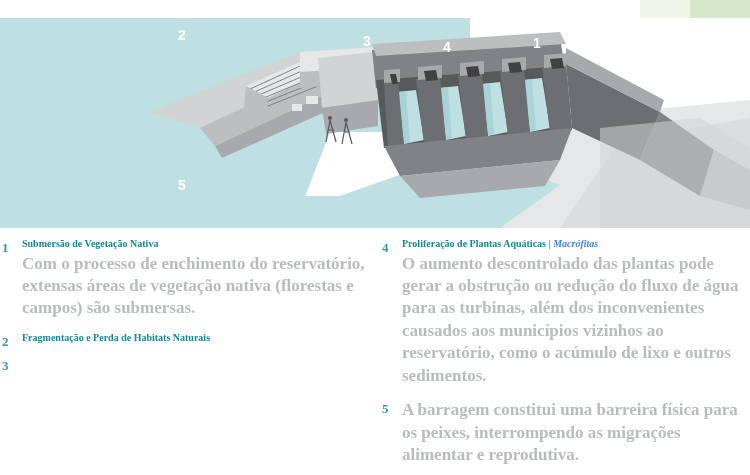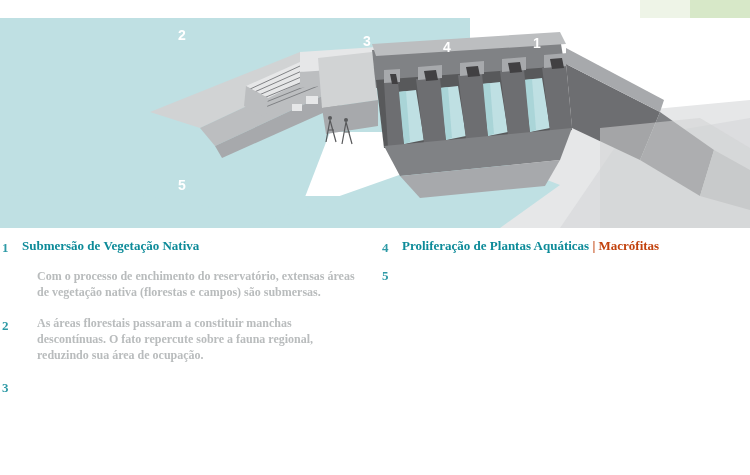--- a/index.html
+++ b/index.html
@@ -64,37 +64,38 @@
     position: absolute;
     left: 2px;
     top: 2px;
     font-family: "Liberation Serif", serif;
     font-size: 13px;
     font-weight: bold;
     color: #2e9aa6;
   }
   .entry .title {
     font-family: "Liberation Serif", serif;
-    font-size: 13px;
+    font-size: 10px;
     font-weight: bold;
     color: #0d8b99;
     line-height: 1.25;
     margin: 0 0 2px 0;
   }
   .entry .title .sub {
     font-weight: bold;
-    color: #c2410c;
+    color: #3b82f6;
+    font-style: italic;
   }
   .entry .desc {
     font-family: "Liberation Serif", serif;
-    font-size: 12px;
+    font-size: 17px;
     font-weight: bold;
     color: #b9bcbd;
     line-height: 1.32;
-    margin: 15px;
+    margin: 0;
   }
 </style>
 </head>
 <body>
 
 <div id="page">
 
   <div id="illustration">
     <svg width="750" height="228" viewBox="0 0 750 228" xmlns="http://www.w3.org/2000/svg">
 
@@ -218,36 +219,38 @@
     <div class="col col-left">
 
       <div class="entry">
         <span class="num">1</span>
         <p class="title"><span>Submersão de Vegetação Nativa</span></p>
         <p class="desc">Com o processo de enchimento do reservatório, extensas áreas de vegetação nativa (florestas e campos) são submersas.</p>
       </div>
 
       <div class="entry">
         <span class="num">2</span>
-        <p class="desc">As áreas florestais passaram a constituir manchas descontínuas. O fato repercute sobre a fauna regional, reduzindo sua área de ocupação.</p>
+        <p class="title"><span>Fragmentação e Perda de Habitats Naturais</span></p>
       </div>
 
       <div class="entry">
         <span class="num">3</span>
       </div>
 
     </div>
 
     <div class="col col-right">
 
       <div class="entry">
         <span class="num">4</span>
         <p class="title"><span>Proliferação de Plantas Aquáticas</span> <span class="sub">| Macrófitas</span></p>
+        <p class="desc">O aumento descontrolado das plantas pode gerar a obstrução ou redução do fluxo de água para as turbinas, além dos inconvenientes causados aos municípios vizinhos ao reservatório, como o acúmulo de lixo e outros sedimentos.</p>
       </div>
 
       <div class="entry">
         <span class="num">5</span>
+        <p class="desc">A barragem constitui uma barreira física para os peixes, interrompendo as migrações alimentar e reprodutiva.</p>
       </div>
 
     </div>
 
   </div>
 </div>
 
 </body></html>

